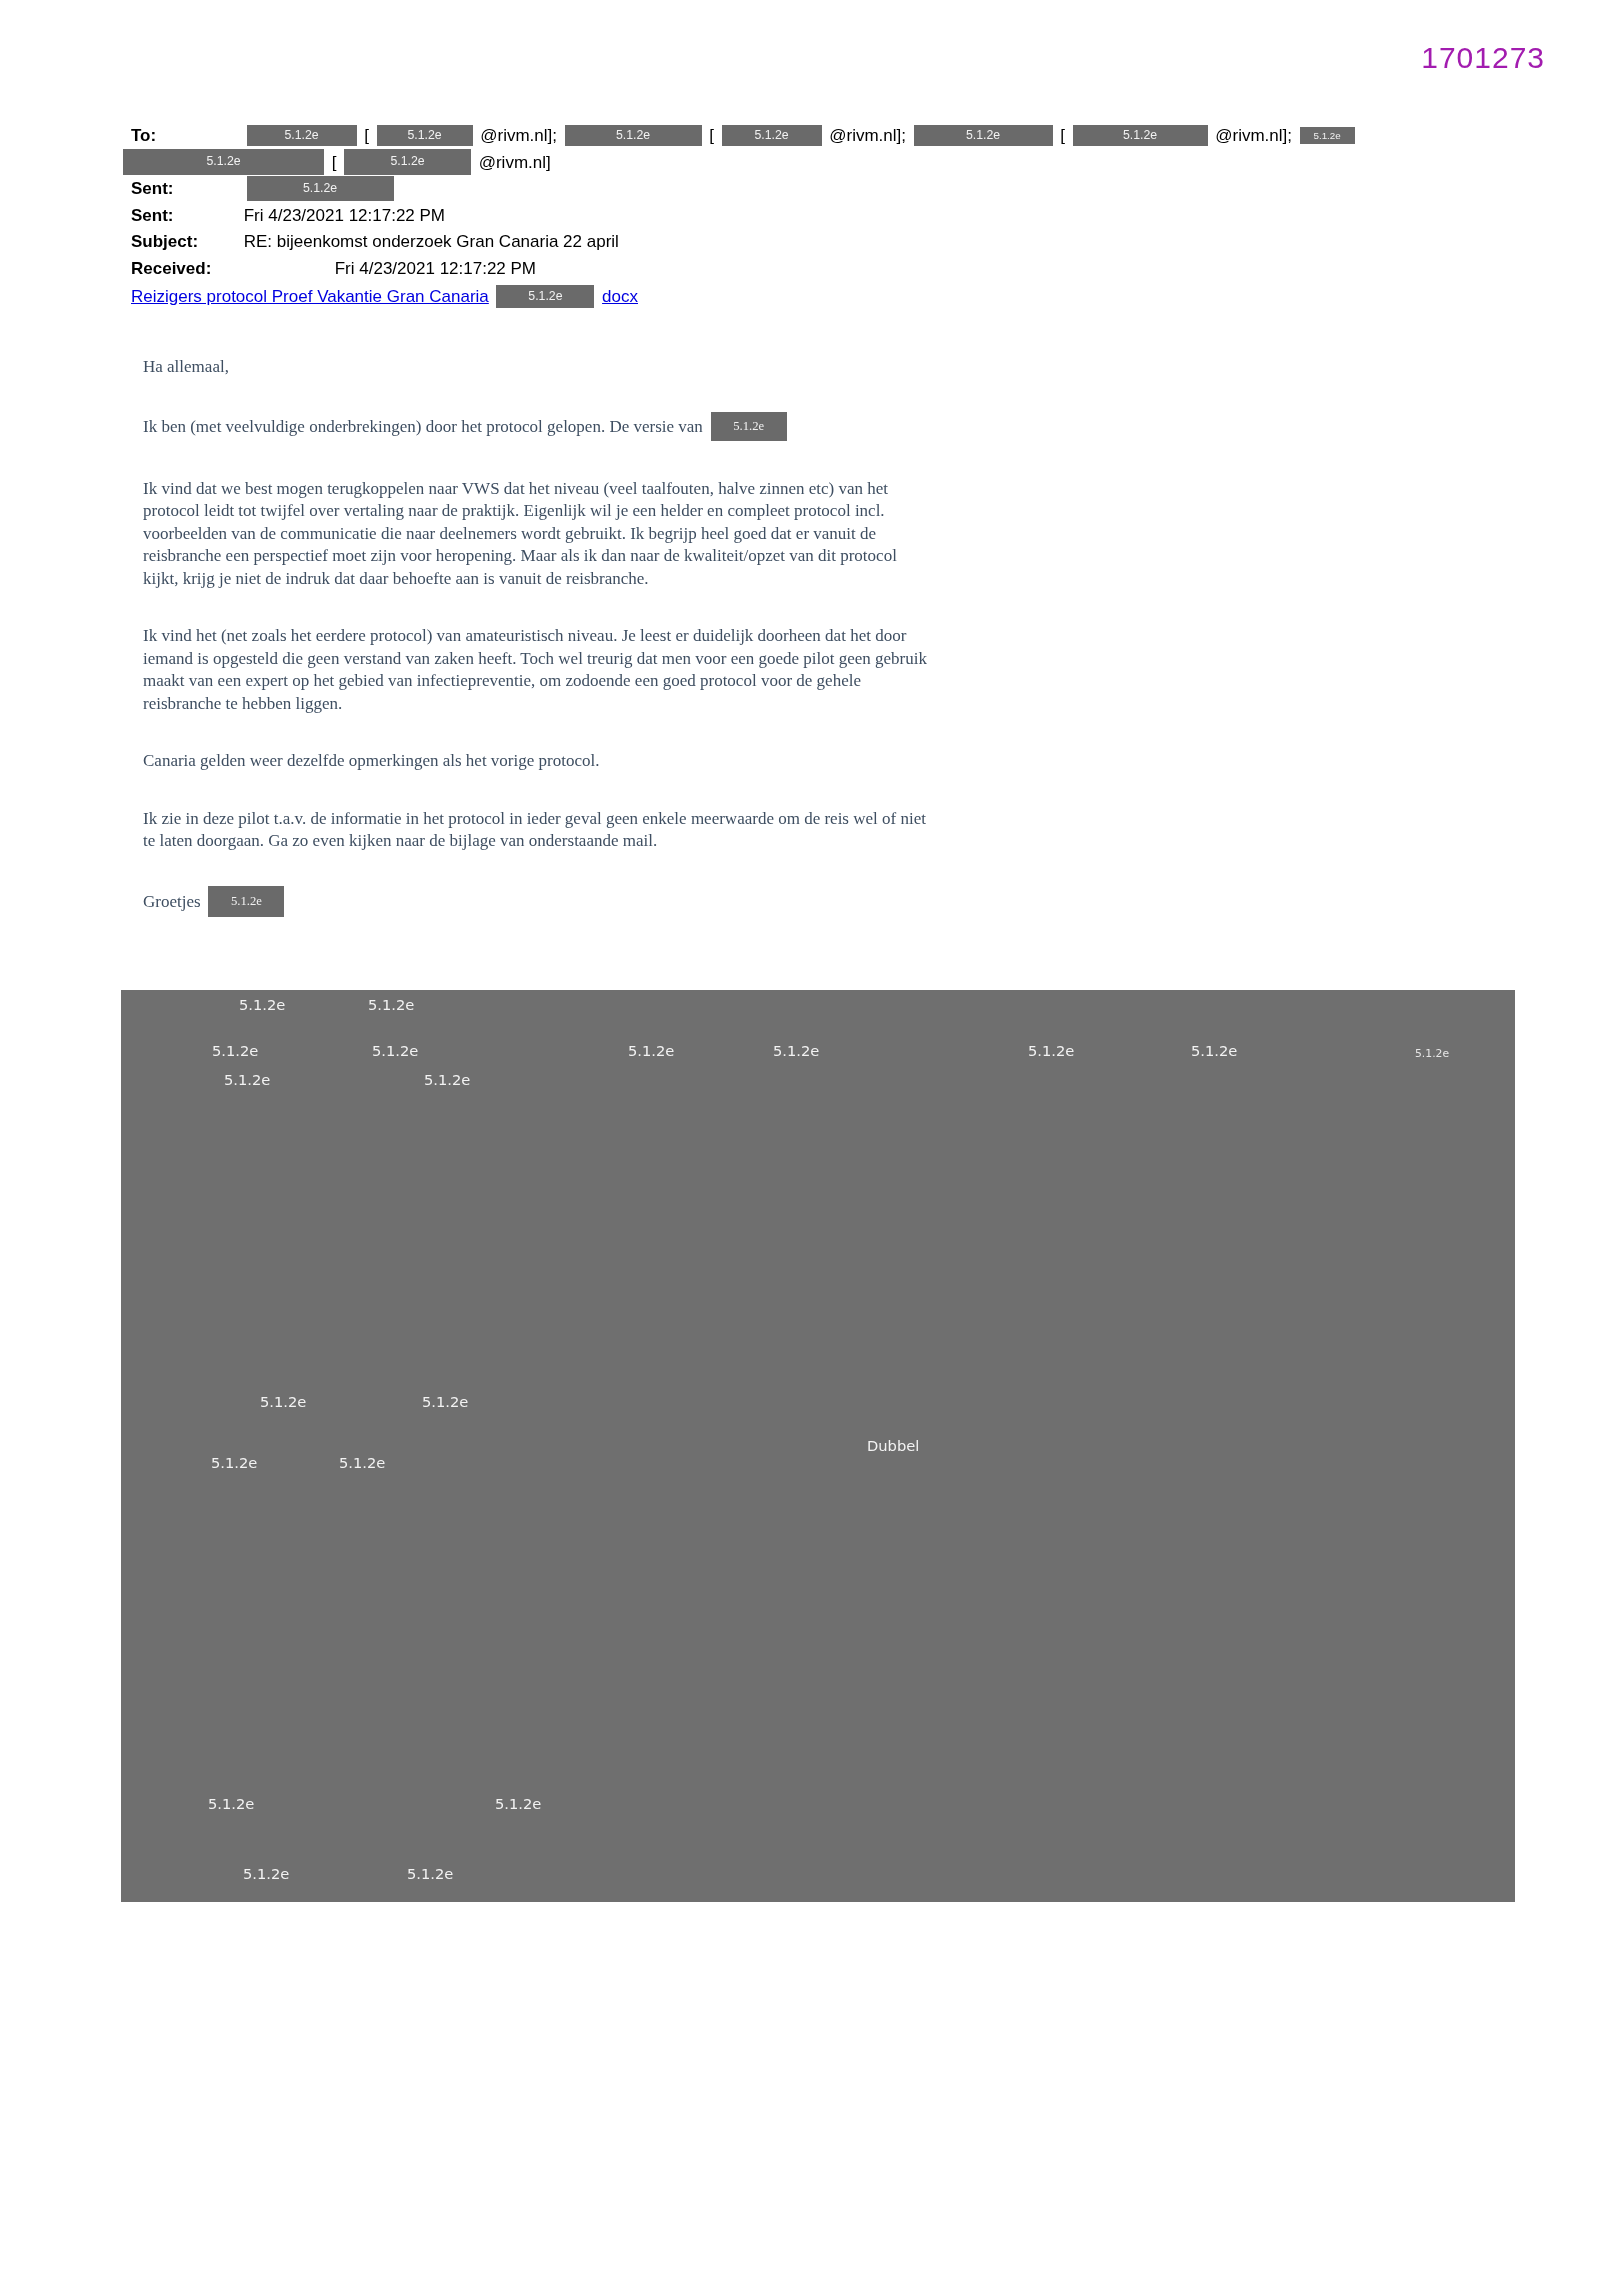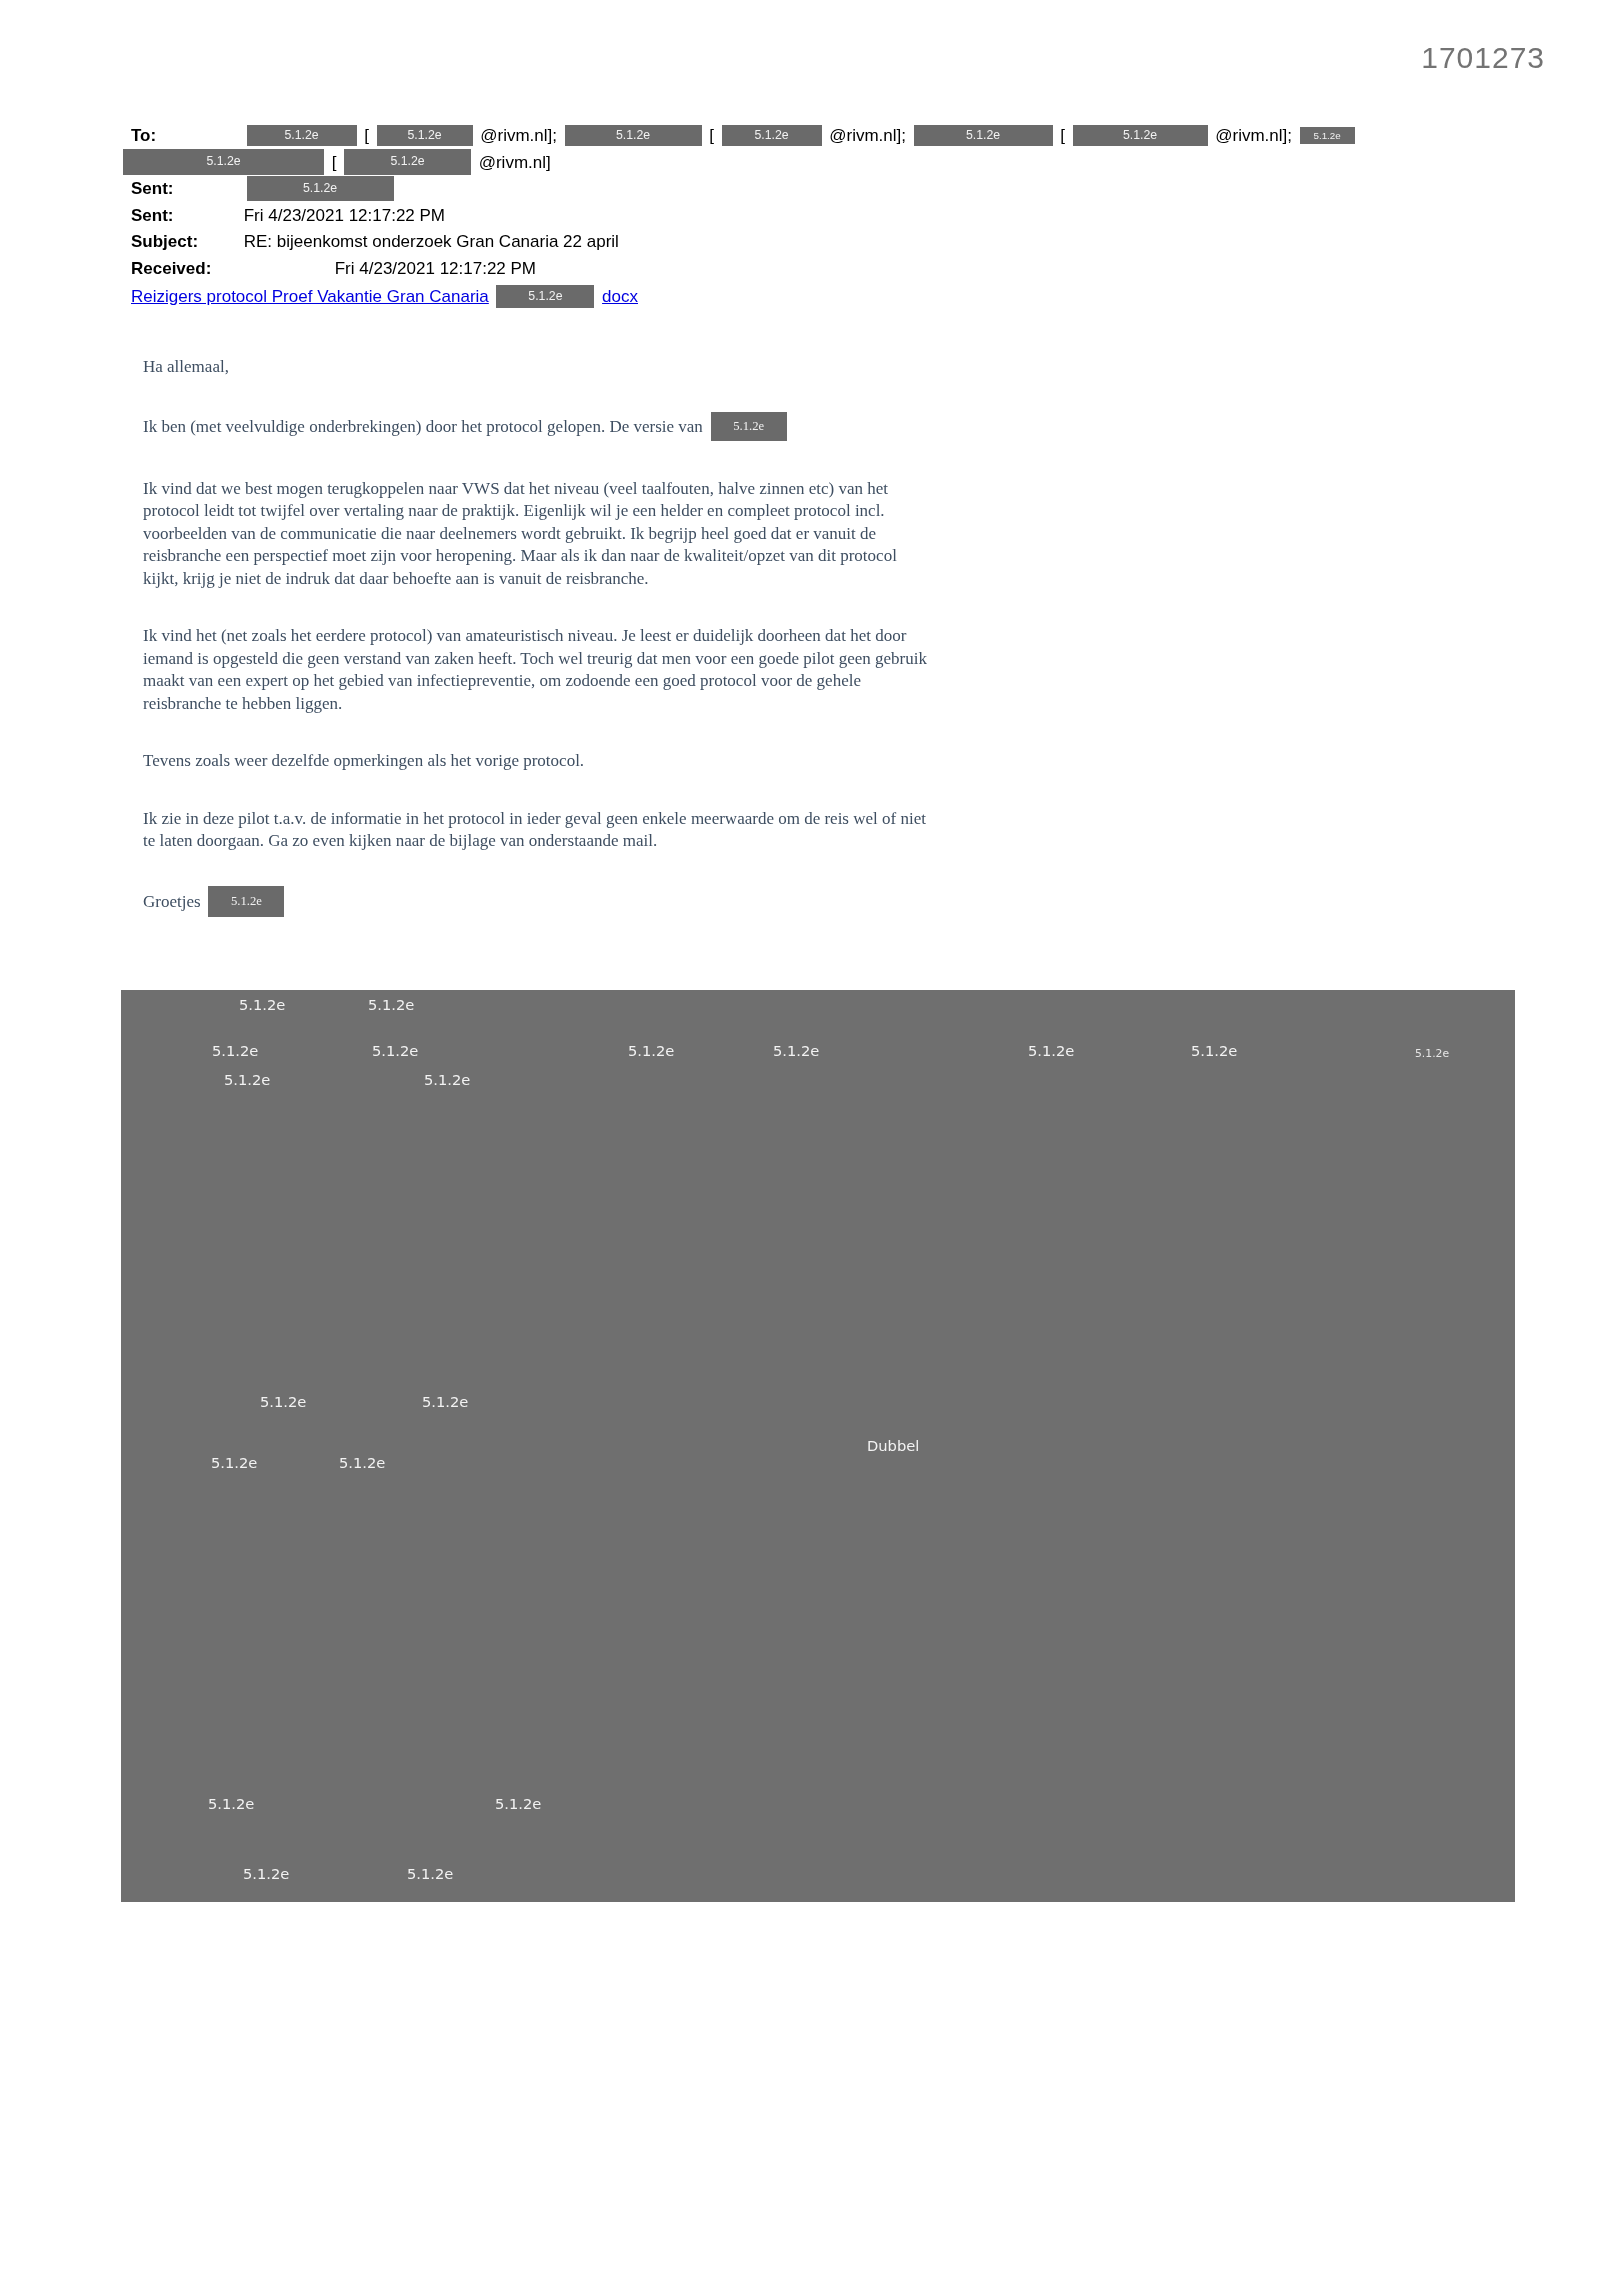--- a/index.html
+++ b/index.html
@@ -4,21 +4,21 @@
 <style>
   html,body { margin:0; padding:0; background:#e8e8e8; }
   #page {
     position:relative; width:1621px; height:2292px; background:#ffffff;
     margin:0 auto; overflow:hidden;
     font-family:"Liberation Sans", sans-serif; color:#000;
   }
   
   #doc-number {
     position:absolute; top:41px; right:76px;
-    font-size:30px; letter-spacing:1px; color:#737373;
+    font-size:30px; letter-spacing:1px; color:#a21caf;
   }
   
   #email-header {
     position:absolute; left:131px; top:123px; width:1421px;
     font-size:17px; line-height:26.5px; color:#000;
   }
   .hrow { white-space:nowrap; }
   .hlabel { display:inline-block; width:108px; font-weight:bold; vertical-align:top; }
   .hlabel.received { width:127px; }
   .seg { color:#000; }
@@ -129,21 +129,21 @@
 protocol leidt tot twijfel over vertaling naar de praktijk. Eigenlijk wil je een helder en compleet protocol incl.
 voorbeelden van de communicatie die naar deelnemers wordt gebruikt. Ik begrijp heel goed dat er vanuit de
 reisbranche een perspectief moet zijn voor heropening. Maar als ik dan naar de kwaliteit/opzet van dit protocol
 kijkt, krijg je niet de indruk dat daar behoefte aan is vanuit de reisbranche.</div>
 
     <div class="para">Ik vind het (net zoals het eerdere protocol) van amateuristisch niveau. Je leest er duidelijk doorheen dat het door
 iemand is opgesteld die geen verstand van zaken heeft. Toch wel treurig dat men voor een goede pilot geen gebruik
 maakt van een expert op het gebied van infectiepreventie, om zodoende een goed protocol voor de gehele
 reisbranche te hebben liggen.</div>
 
-    <div class="para">Tevens zoals weer dezelfde opmerkingen als het vorige protocol.</div>
+    <div class="para">Canaria gelden weer dezelfde opmerkingen als het vorige protocol.</div>
 
     <div class="para">Ik zie in deze pilot t.a.v. de informatie in het protocol in ieder geval geen enkele meerwaarde om de reis wel of niet
 te laten doorgaan. Ga zo even kijken naar de bijlage van onderstaande mail.</div>
 
     <div class="para signoff-row"><span>Groetjes</span><span class="body-chip" style="height:31px; line-height:31px;">5.1.2e</span></div>
   </div>
 
   <div id="redacted-block">
       <span class="block-label" style="left: 118px; top: 5.9px;">5.1.2e</span>
       <span class="block-label" style="left: 247px; top: 5.9px;">5.1.2e</span>

